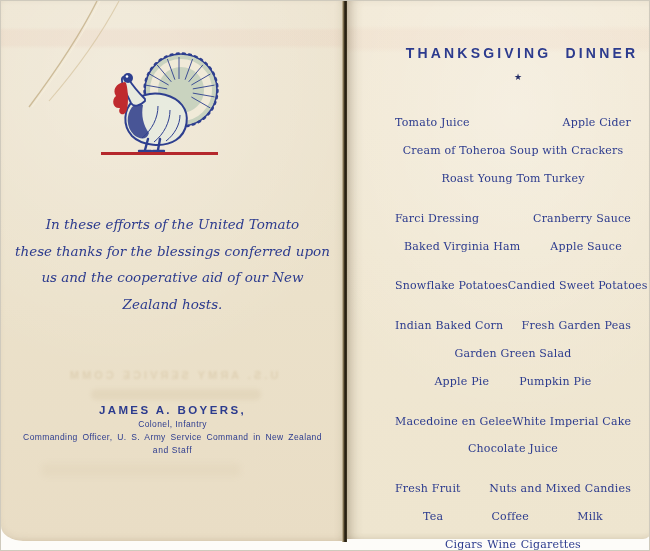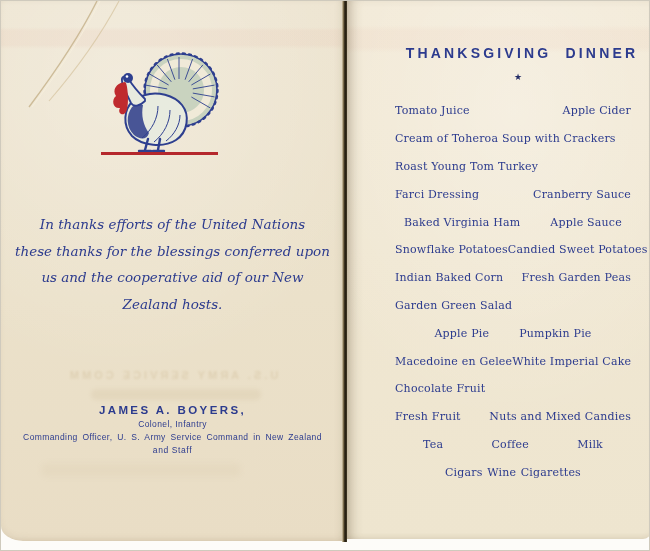--- a/index.html
+++ b/index.html
@@ -68,22 +68,22 @@
     color:#2c3b8e; font-family:"Liberation Sans", sans-serif;
     font-size:14px; font-weight:bold; letter-spacing:3.2px; word-spacing:7px;
     white-space:nowrap;
   }
   .star {
     position:absolute; top:71px; left:50px; right:12px; text-align:center;
     color:#232c66; font-size:9px;
   }
   .menu-rows { position:absolute; top:96px; left:48px; right:20px; }
   .menu-row { height:27.8px; display:flex; align-items:center; }
-  .menu-row.spread { justify-content:space-between; }
-  .menu-row.center { justify-content:flex-start; }
+  .menu-row.spread { justify-content:space-between;margin-top:12px; }
+  .menu-row.center { justify-content:center; }
   .menu-row.pair   { justify-content:center; gap:30px; }
   .menu-row.trio   { justify-content:space-between; padding:0 28px; }
   .menu-row.trio-narrow { padding:0 50px; }
   .menu-item {
     color:#2c3b8e; font-family:"DejaVu Serif", serif; font-size:11px;
     letter-spacing:.2px; white-space:nowrap;
   }
 </style>
 </head>
 <body>
@@ -144,21 +144,21 @@
       </g>
 
       <rect x="0" y="107" width="117" height="3" fill="#b5282c"></rect>
     </svg>
 
     <div class="ghost-text">U.S. ARMY SERVICE COMM</div>
     <div class="ghost-bar"></div>
     <div class="ghost-bar2"></div>
 
     <div class="dedication">
-      <div class="ded-line">In thanks efforts of the United Nations</div>
+      <div class="ded-line">In these efforts of the United Tomato</div>
       <div class="ded-line">these thanks for the blessings conferred upon</div>
       <div class="ded-line">us and the cooperative aid of our New</div>
       <div class="ded-line">Zealand hosts.</div>
     </div>
 
     <div class="signature">
       <div class="sig-name">JAMES A. BOYERS,</div>
       <div class="sig-rank">Colonel, Infantry</div>
       <div class="sig-command">Commanding Officer, U. S. Army Service Command in New Zealand</div>
       <div class="sig-staff">and Staff</div>
@@ -215,21 +215,21 @@
         <span class="menu-item">Apple Pie</span>
         <span class="menu-item">Pumpkin Pie</span>
       </div>
 
       <div class="menu-row spread">
         <span class="menu-item">Macedoine en Gelee</span>
         <span class="menu-item">White Imperial Cake</span>
       </div>
 
       <div class="menu-row center">
-        <span class="menu-item">Chocolate Fruit</span>
+        <span class="menu-item">Chocolate Juice</span>
       </div>
 
       <div class="menu-row spread">
         <span class="menu-item">Fresh Fruit</span>
         <span class="menu-item">Nuts and Mixed Candies</span>
       </div>
 
       <div class="menu-row trio">
         <span class="menu-item">Tea</span>
         <span class="menu-item">Coffee</span>

